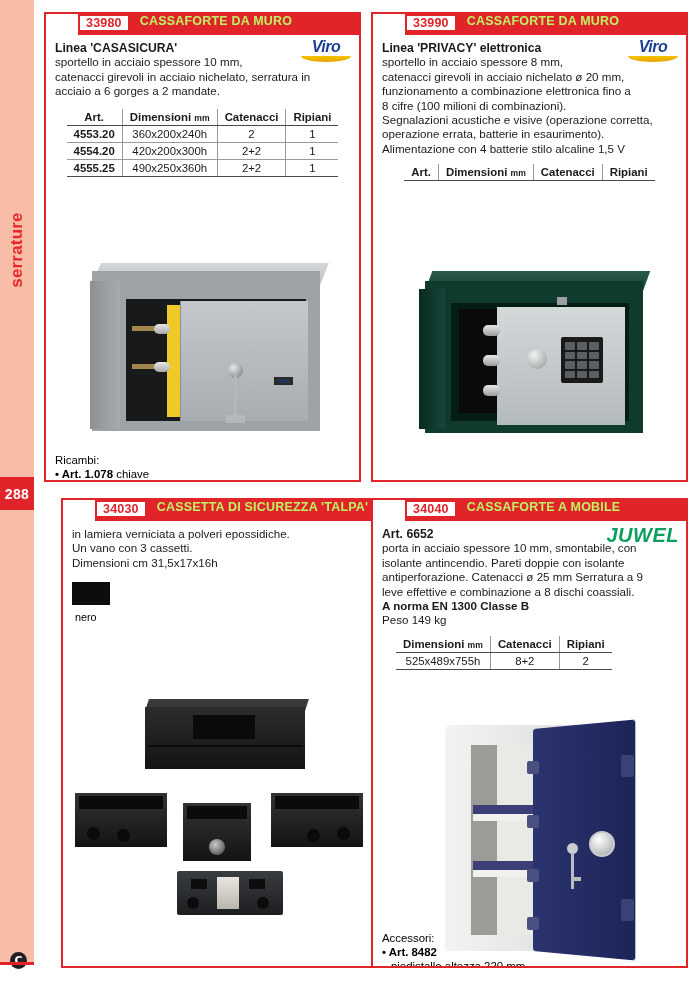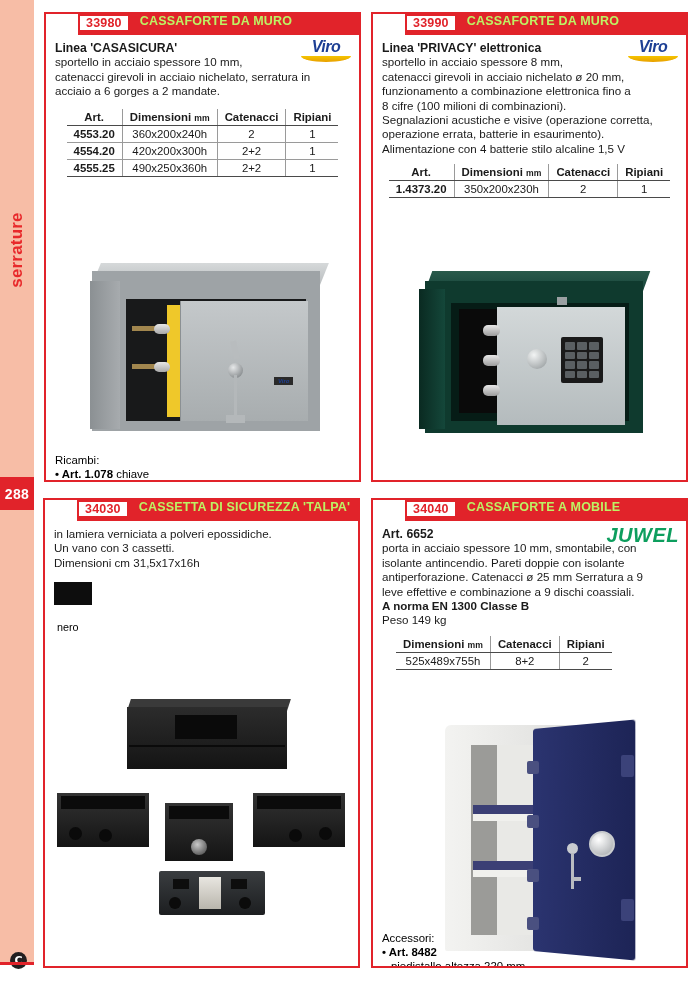--- a/index.html
+++ b/index.html
@@ -48,21 +48,21 @@
 
   
   .panel {
     position: absolute;
     border: 2px solid #e1232a;
     background: #fff;
     overflow: hidden;
   }
   .p1 { left: 44px;  top: 12px;  width: 317px; height: 470px; }
   .p2 { left: 371px; top: 12px;  width: 317px; height: 470px; }
-  .p3 { left: 43px;  top: 498px; width: 317px; height: 470px; }
+  .p3 { left: 61px;  top: 498px; width: 317px; height: 470px; }
   .p4 { left: 371px; top: 498px; width: 317px; height: 470px; }
 
   .panel-header {
     height: 21px; background: #e1232a;
     display: flex; align-items: flex-start; margin-left: 32px;
   }
   .code-box {
     background: #fff; color: #e1232a;
     font-size: 12.5px; font-weight: bold;
     display: flex; align-items: center; justify-content: center;
@@ -111,21 +111,21 @@
   table.spec th.unit-h { font-weight: bold; }
   table.spec th .unit { font-size: 8.6px; font-weight: bold; }
   table.spec td { border-bottom: 1px solid #9a9a9a; }
   table.spec tr:last-child td { border-bottom: 1.3px solid #4a4a4a; }
   table.spec .colsep { border-left: 1px solid #9a9a9a; }
   table.spec td.art { font-weight: bold; }
 
   
   .swatch-wrap { margin-top: 12px; }
   .swatch { width: 38px; height: 23px; background: #0d0d0d; }
-  .swatch-label { font-size: 10.8px; margin-top: 16px; padding-left: 3px; }
+  .swatch-label { font-size: 10.8px; margin-top: 6px; padding-left: 3px; }
 
   
   .note { position: absolute; left: 9px; font-size: 11.4px; line-height: 14px; }
   .note .hd { font-weight: normal; }
   .note .art { font-weight: bold; }
 
   
   .art-box { position: absolute; }
 
   
@@ -346,26 +346,20 @@
       <table class="spec" style="margin:8px auto 0 auto;">
         <thead>
           <tr>
             <th>Art.</th>
             <th class="colsep unit-h"><span>Dimensioni</span> <span class="unit">mm</span></th>
             <th class="colsep">Catenacci</th>
             <th class="colsep">Ripiani</th>
           </tr>
         </thead>
         <tbody>
-          <tr>
-            <td class="art">1.4373.20</td>
-            <td class="colsep">350x200x230h</td>
-            <td class="colsep">2</td>
-            <td class="colsep">1</td>
-          </tr>
         </tbody>
       </table>
 
       <div class="art-box safe2">
         <div class="s2-topface"></div>
         <div class="s2-body"></div>
         <div class="s2-leftface"></div>
         <div class="s2-inner"></div>
         <div class="s2-cav"></div>
         <div class="s2-door"></div>
@@ -446,21 +440,21 @@
     </div>
     <div class="panel-body">
 
       <div class="juwel-logo">JUWEL</div>
 
       <div class="desc">
         <div class="lead">Art. 6652</div>
         <div>porta in acciaio spessore 10 mm, smontabile, con</div>
         <div>isolante antincendio. Pareti doppie con isolante</div>
         <div>antiperforazione. Catenacci ø 25 mm Serratura a 9</div>
-        <div>leve effettive e combinazione a 9 dischi coassiali.</div>
+        <div>leve effettive e combinazione a 8 dischi coassiali.</div>
         <div class="b">A norma EN 1300 Classe B</div>
         <div>Peso 149 kg</div>
       </div>
 
       <table class="spec" style="margin:8px 0 0 14px;">
         <thead>
           <tr>
             <th class="unit-h"><span>Dimensioni</span> <span class="unit">mm</span></th>
             <th class="colsep">Catenacci</th>
             <th class="colsep">Ripiani</th>

